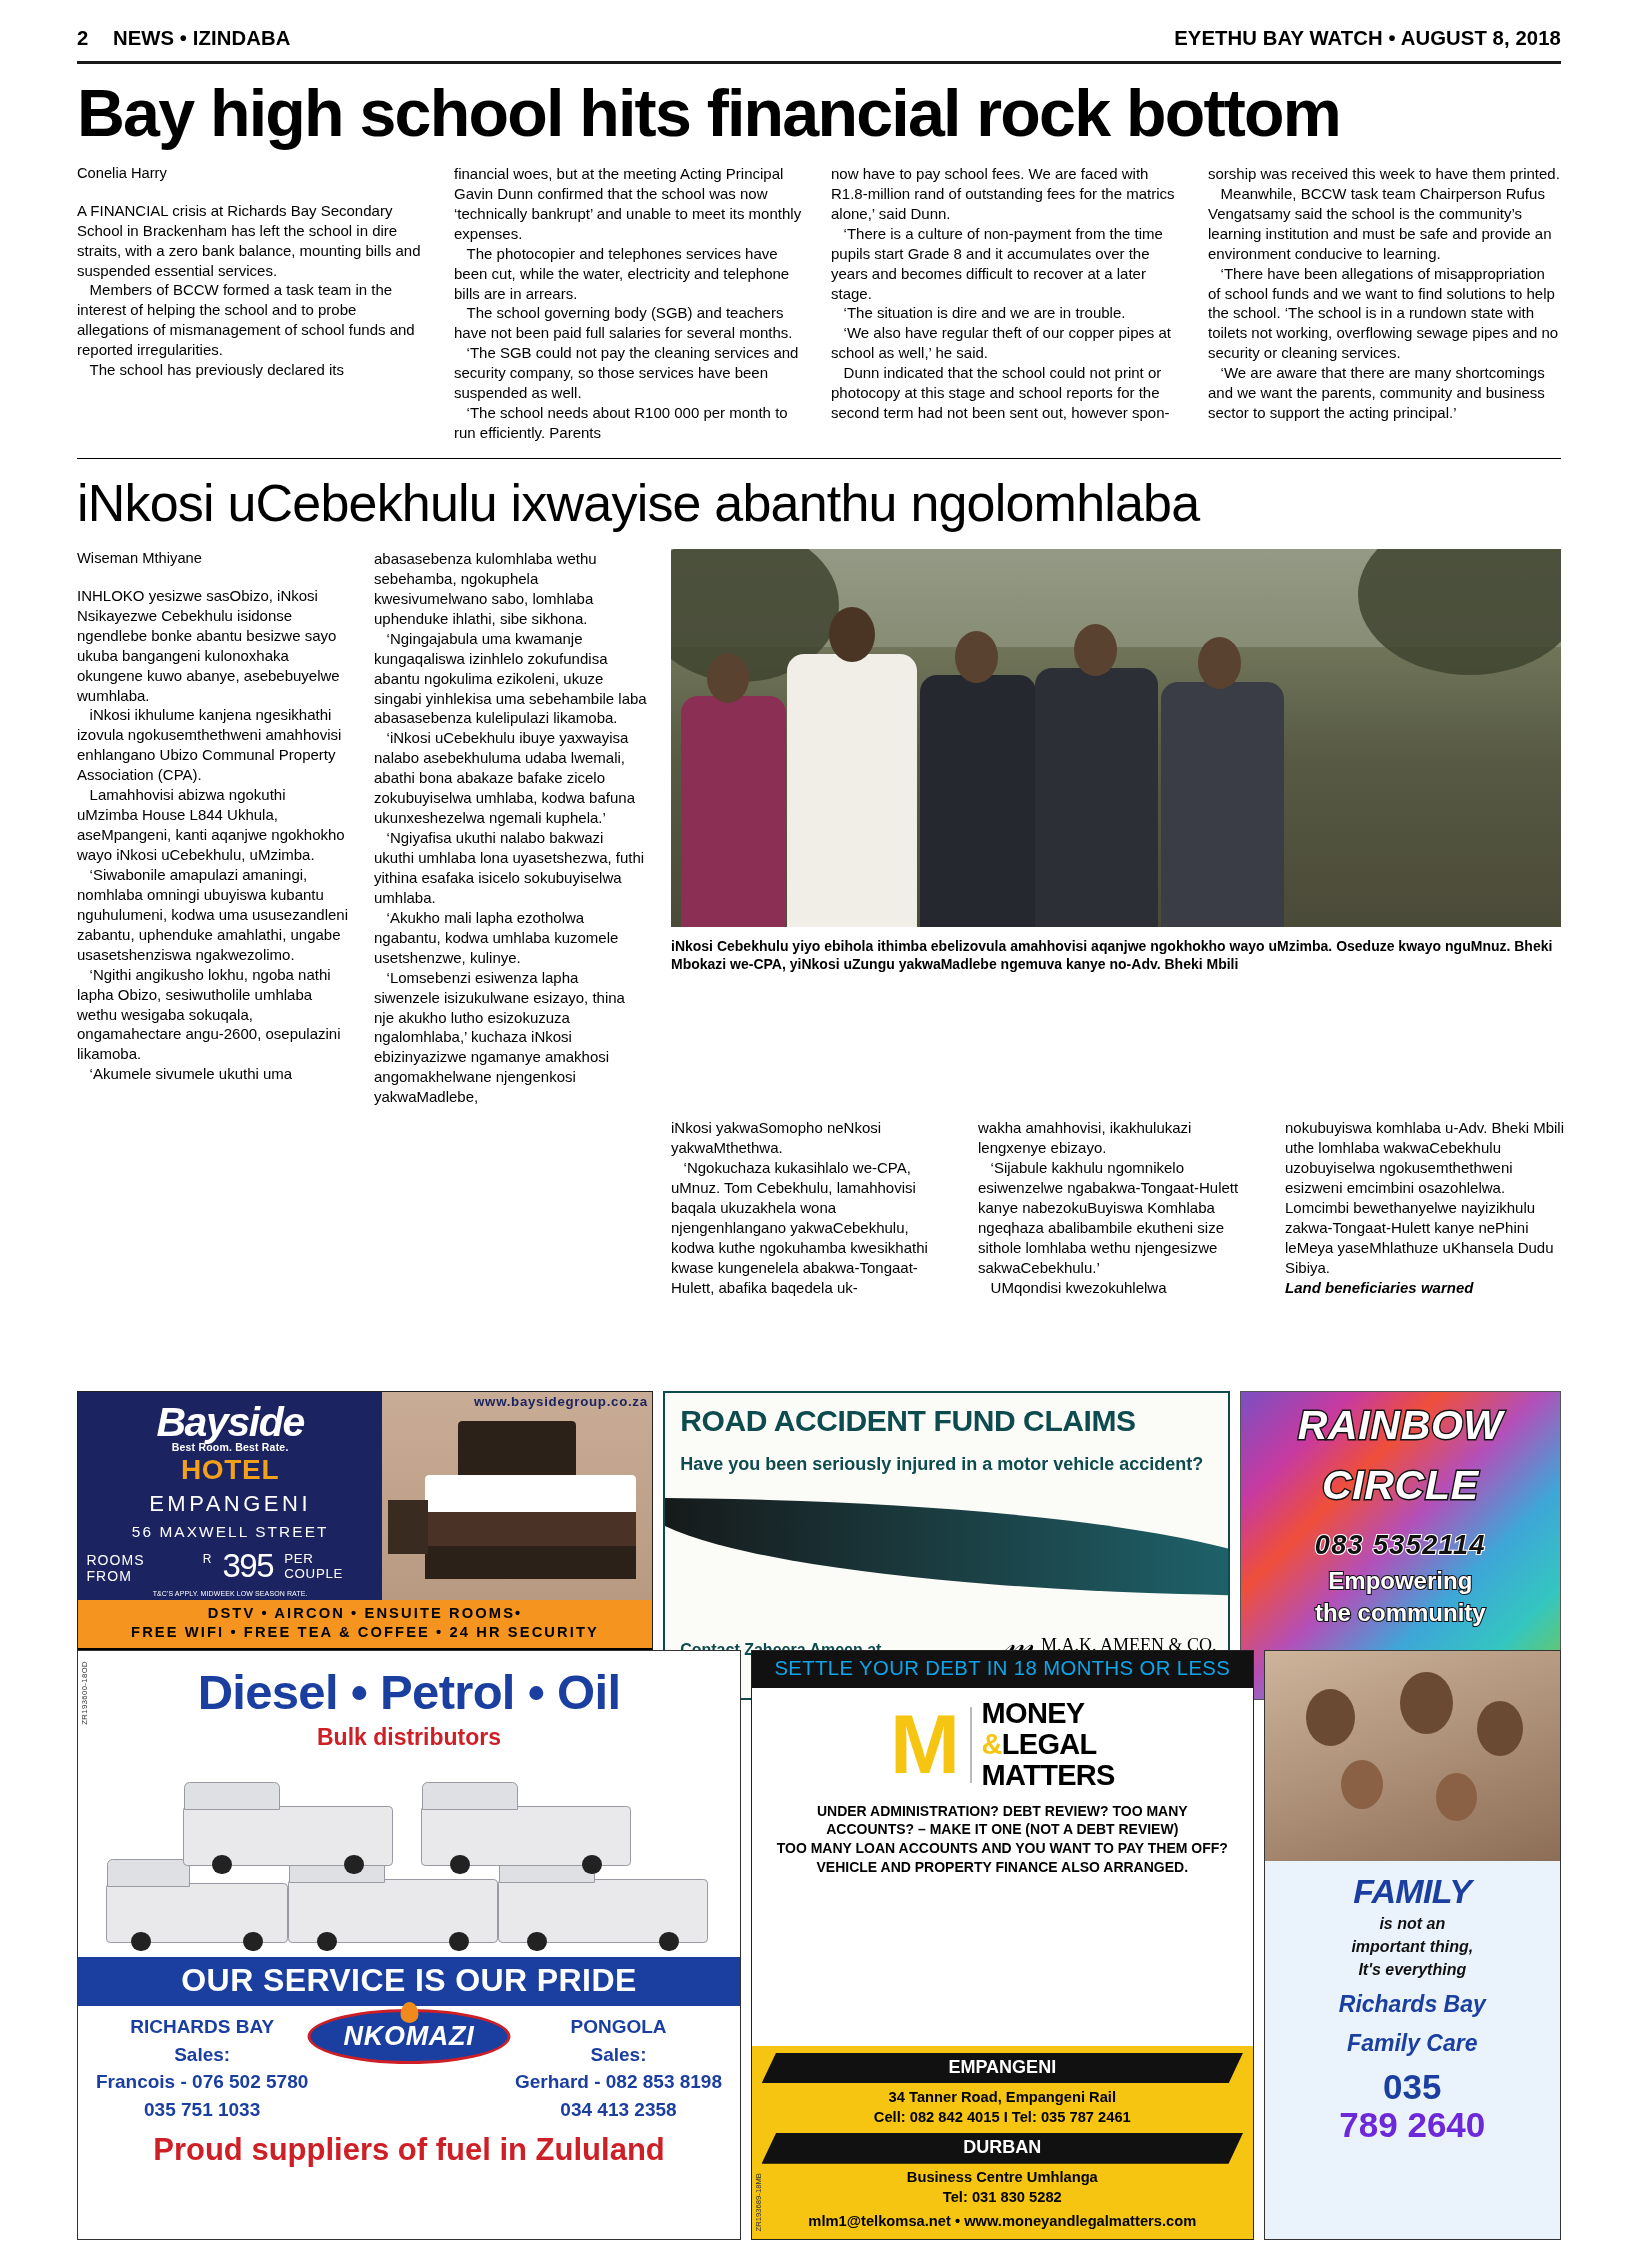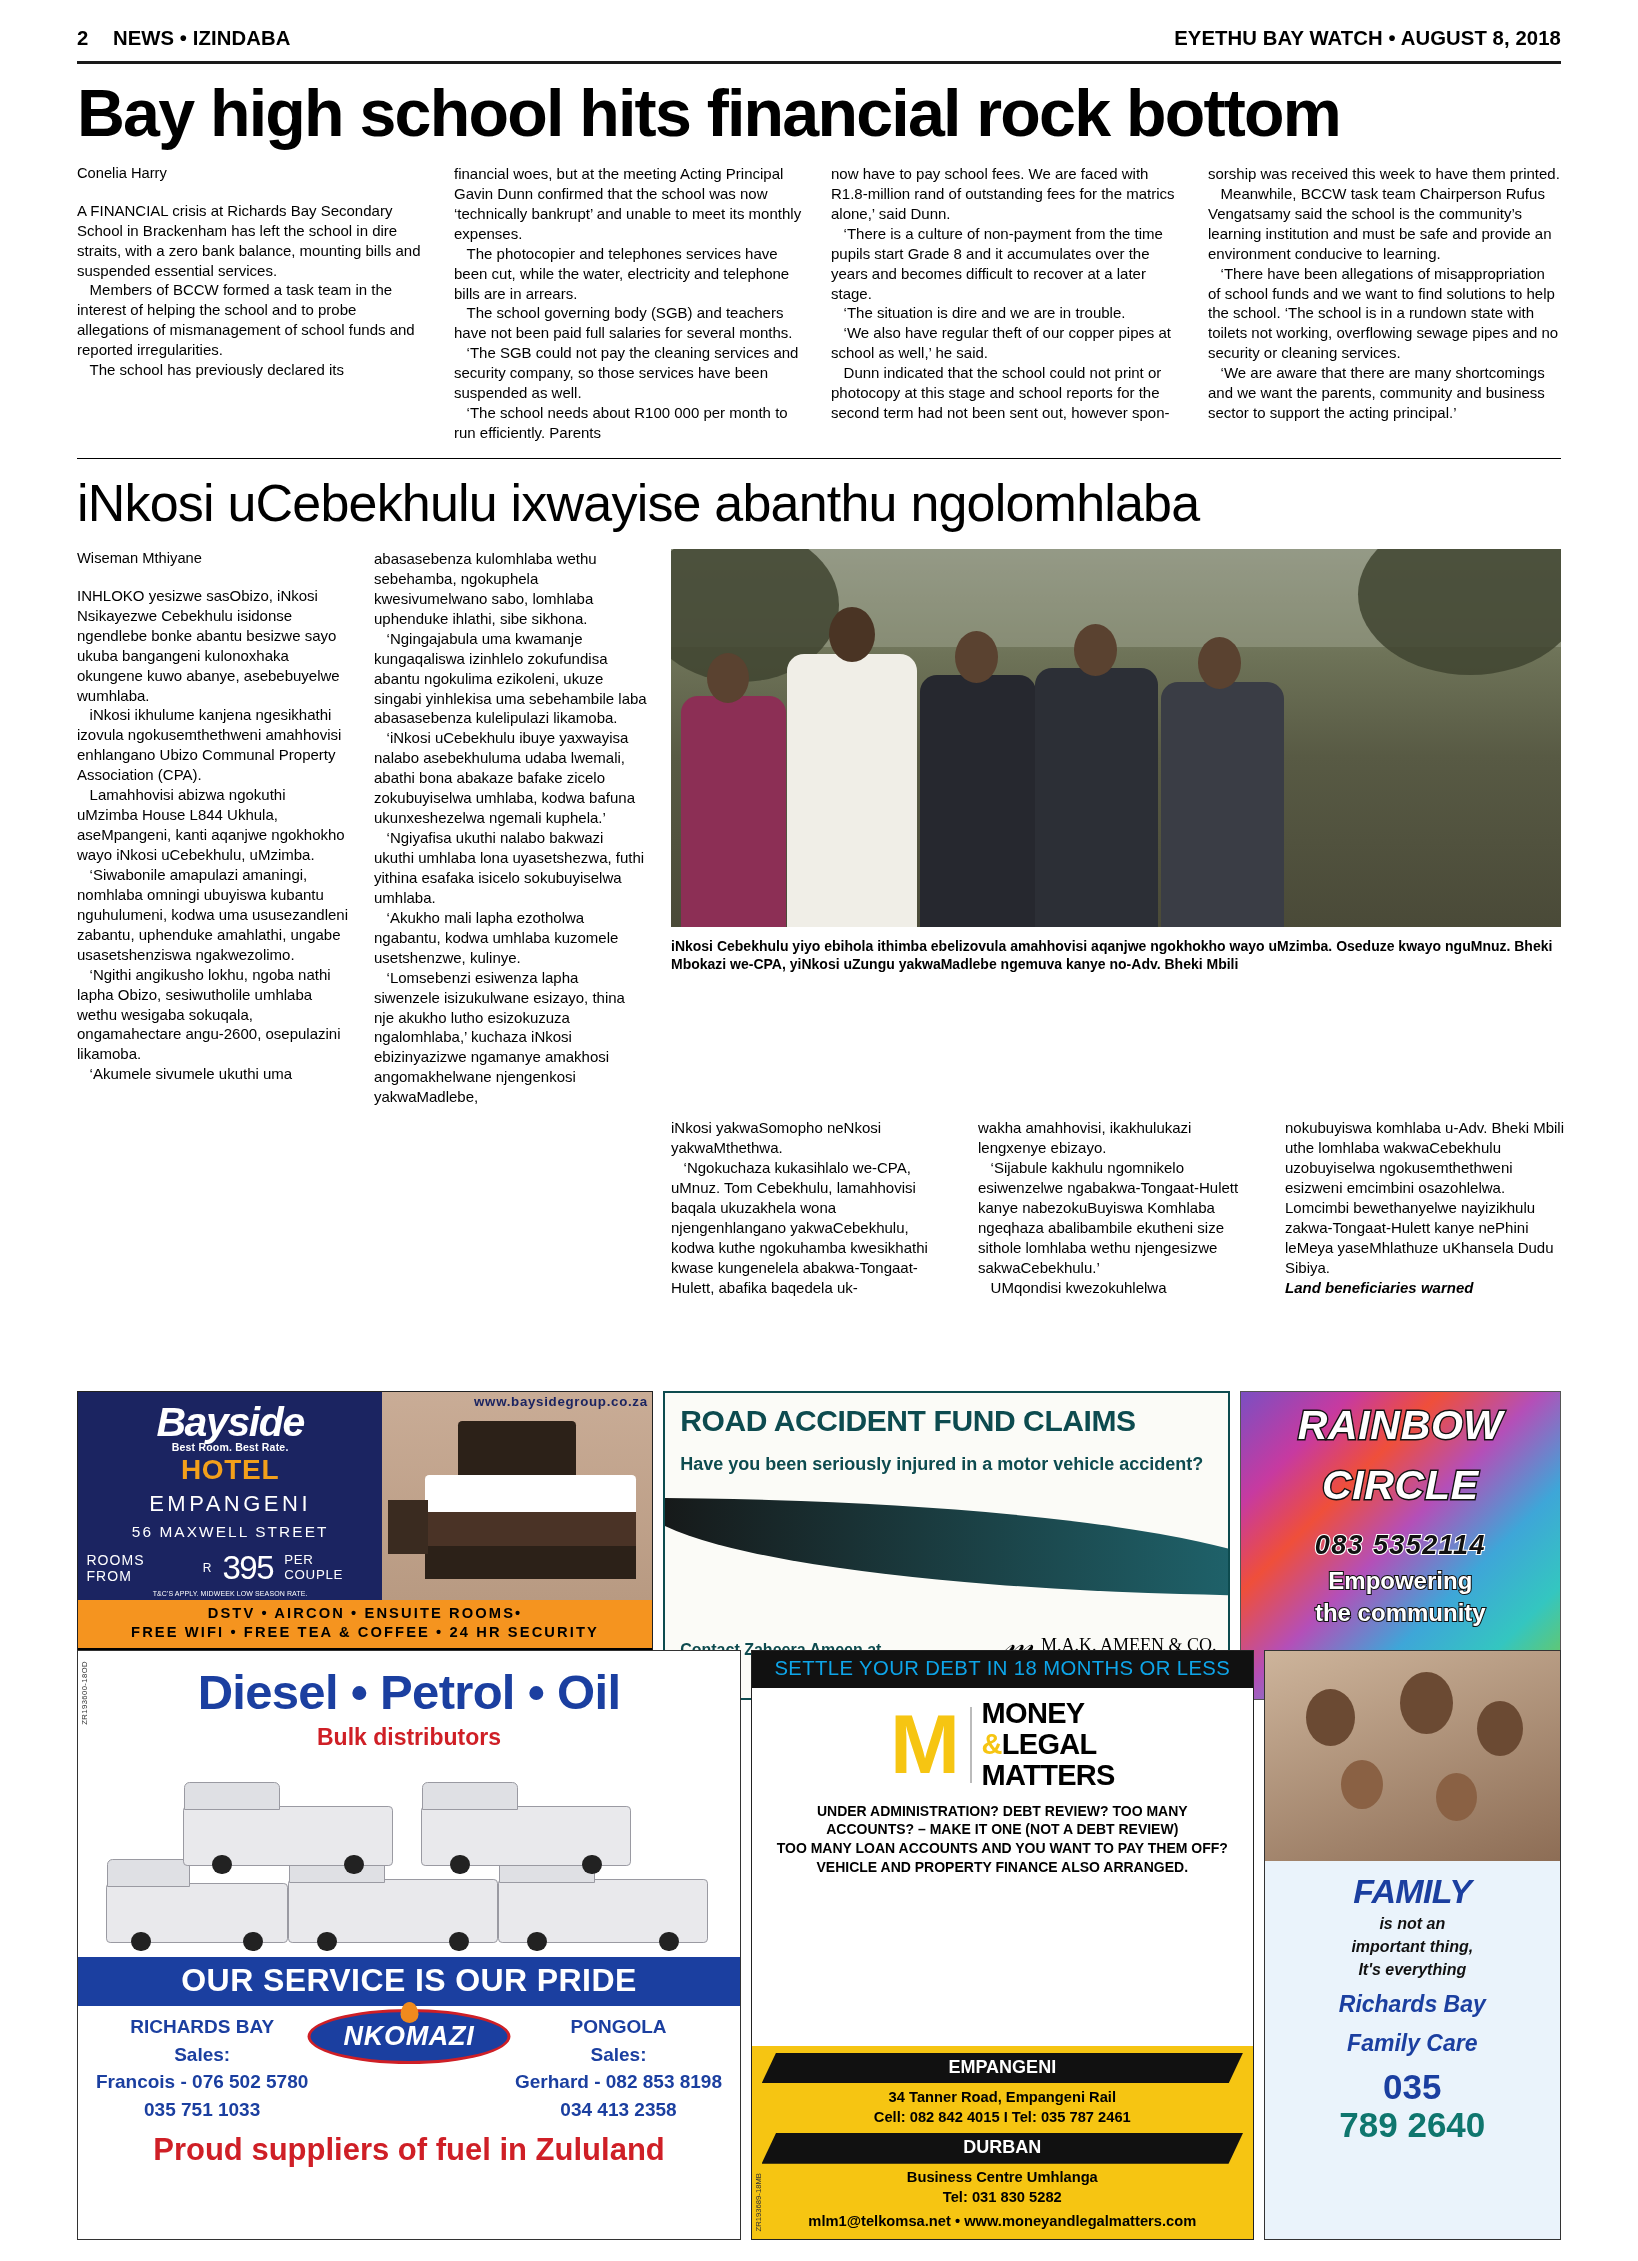--- a/index.html
+++ b/index.html
@@ -57,21 +57,21 @@
 
   
   .bayside { border: 1.4px solid #222; position: relative; background:#fff; display:flex; flex-direction:column; }
   .bs-main { display: flex; flex: 1 1 auto; }
   .bs-left { width: 53%; background: #1b2461; color:#fff; position: relative; padding: 7px 8.4px 2.8px; }
   .bs-logo { font-size: 41px; font-weight: 700; letter-spacing: -1.4px; text-align:center; line-height:1; margin-top:2.8px; font-style: italic;}
   .bs-tag { font-size: 10.5px; font-weight: 700; text-align:center; margin-top:-1.4px; letter-spacing:0.2px; }
   .bs-hotel { font-size: 28px; font-weight: 700; color:#f3a01b; text-align:center; line-height:1; margin-top:2.8px; letter-spacing:0.7px;}
   .bs-city { font-size: 22px; font-weight: 400; text-align:center; letter-spacing:3.5px; margin-top:7px;}
   .bs-street { font-size: 15.4px; text-align:center; letter-spacing:2.1px; margin-top:5.6px;}
-  .bs-price { display:flex; align-items:center; justify-content:center; gap:11px; margin-top:11.2px;}
+  .bs-price { display:flex; align-items:flex-start; justify-content:center; gap:11px; margin-top:11.2px;}
   .bs-rooms { font-size: 14px; letter-spacing:1.1px; line-height:1.15; }
   .bs-r { font-size: 12px; vertical-align: top; }
   .bs-num { font-size: 33px; font-weight: 400; line-height:.85; letter-spacing:-1.4px;}
   .bs-per { font-size: 13.3px; letter-spacing:0.7px; line-height:1.1;}
   .bs-tcs { font-size: 7px; text-align:center; margin-top:5.6px; letter-spacing:0.1px;}
   .bs-right { flex:1; position:relative; background:linear-gradient(#c9ac96, #b89a82); overflow:hidden;}
   .bs-url { position:absolute; top:2.1px; right:4.2px; font-size:13.3px; font-weight:700; color:#1b2461; letter-spacing:0.7px; z-index:3;}
   .bs-bedhead { position:absolute; left:28%; top:14%; width:44%; height:30%; background:#2c2118; border-radius:4.2px;}
   .bs-bed { position:absolute; left:16%; top:40%; width:78%; height:44%; background:#fff; border-radius:4.2px;}
   .bs-throw { position:absolute; left:16%; top:58%; width:78%; height:16%; background:#4a3326;}
@@ -141,21 +141,21 @@
 
   
   .family { border:1.4px solid #333; background:#fff; display:flex; flex-direction:column; overflow:hidden; position:relative;}
   .fam-photo { height:210px; background:linear-gradient(160deg,#cdb49b,#8d6d55); position:relative; overflow:hidden;}
   .fam-face { position:absolute; border-radius:50%; background:#6b4a33;}
   .fam-body { flex:1; background:#eaf3fb; text-align:center; padding:11.2px 8.4px 7px;}
   .fam-t1 { font-size:34px; font-weight:700; font-style:italic; color:#1b3fa0; letter-spacing:-0.7px;}
   .fam-t2 { font-size:16px; font-style:italic; font-weight:700; color:#111; line-height:1.25; margin-top:2.8px;}
   .fam-t3 { font-size:23px; font-weight:700; font-style:italic; color:#1b3fa0; line-height:1.2; margin-top:11.2px;}
   .fam-num1 { font-size:35px; font-weight:700; color:#1b3fa0; margin-top:9.8px;}
-  .fam-num2 { font-size:35px; font-weight:700; color:#0f766e; line-height:1.05;}
+  .fam-num2 { font-size:35px; font-weight:700; color:#6d28d9; line-height:1.05;}
 </style>
 </head>
 <body>
 
 <div class="page">
 
   <div class="masthead">
     <div class="mh-left">
       <div class="mh-pageno">2</div>
       <div class="mh-section">NEWS • IZINDABA</div>

